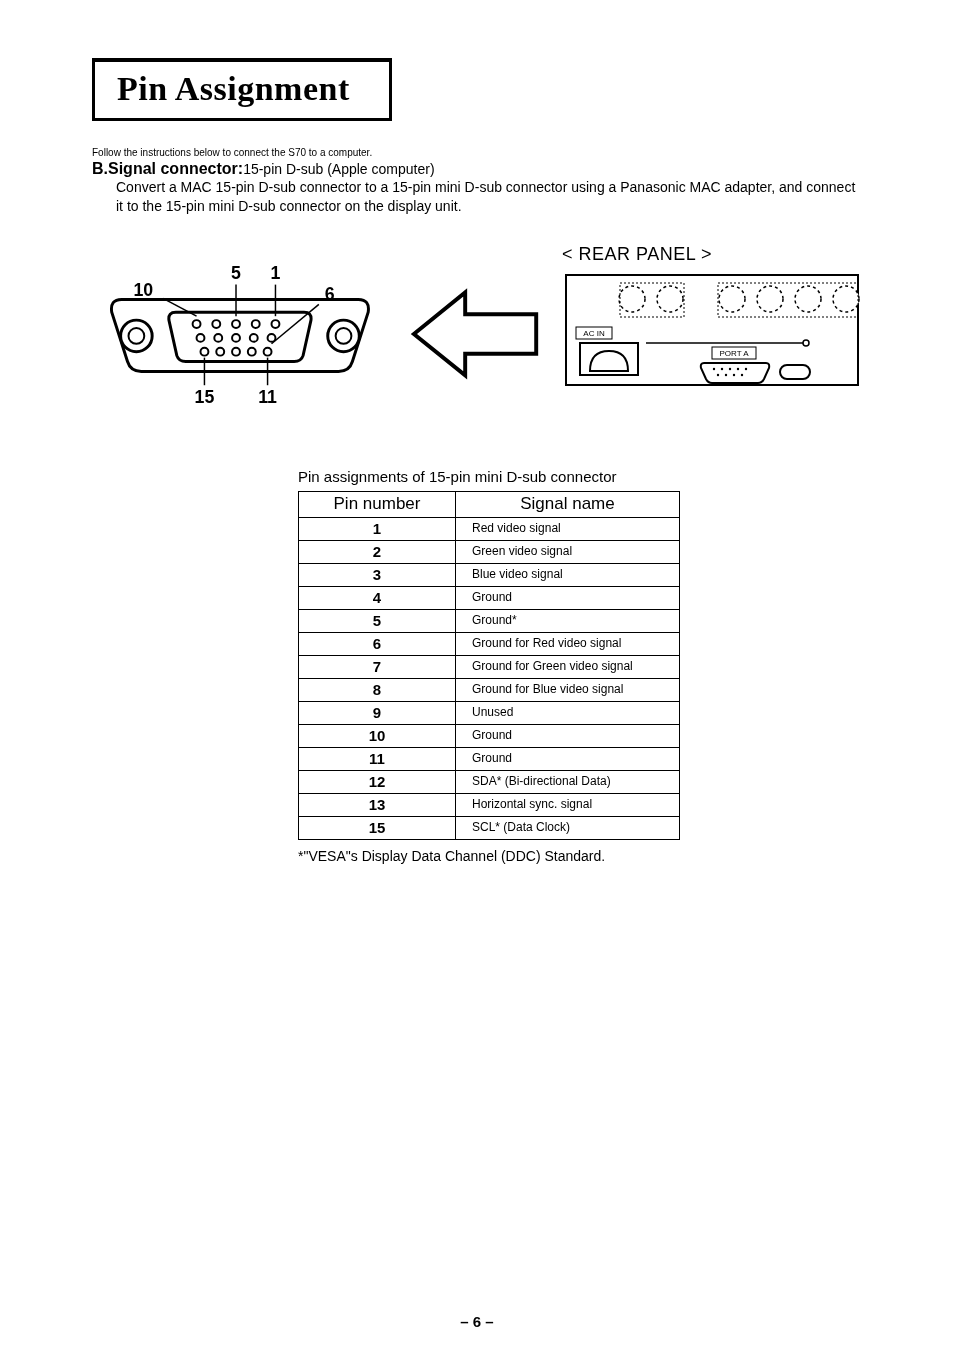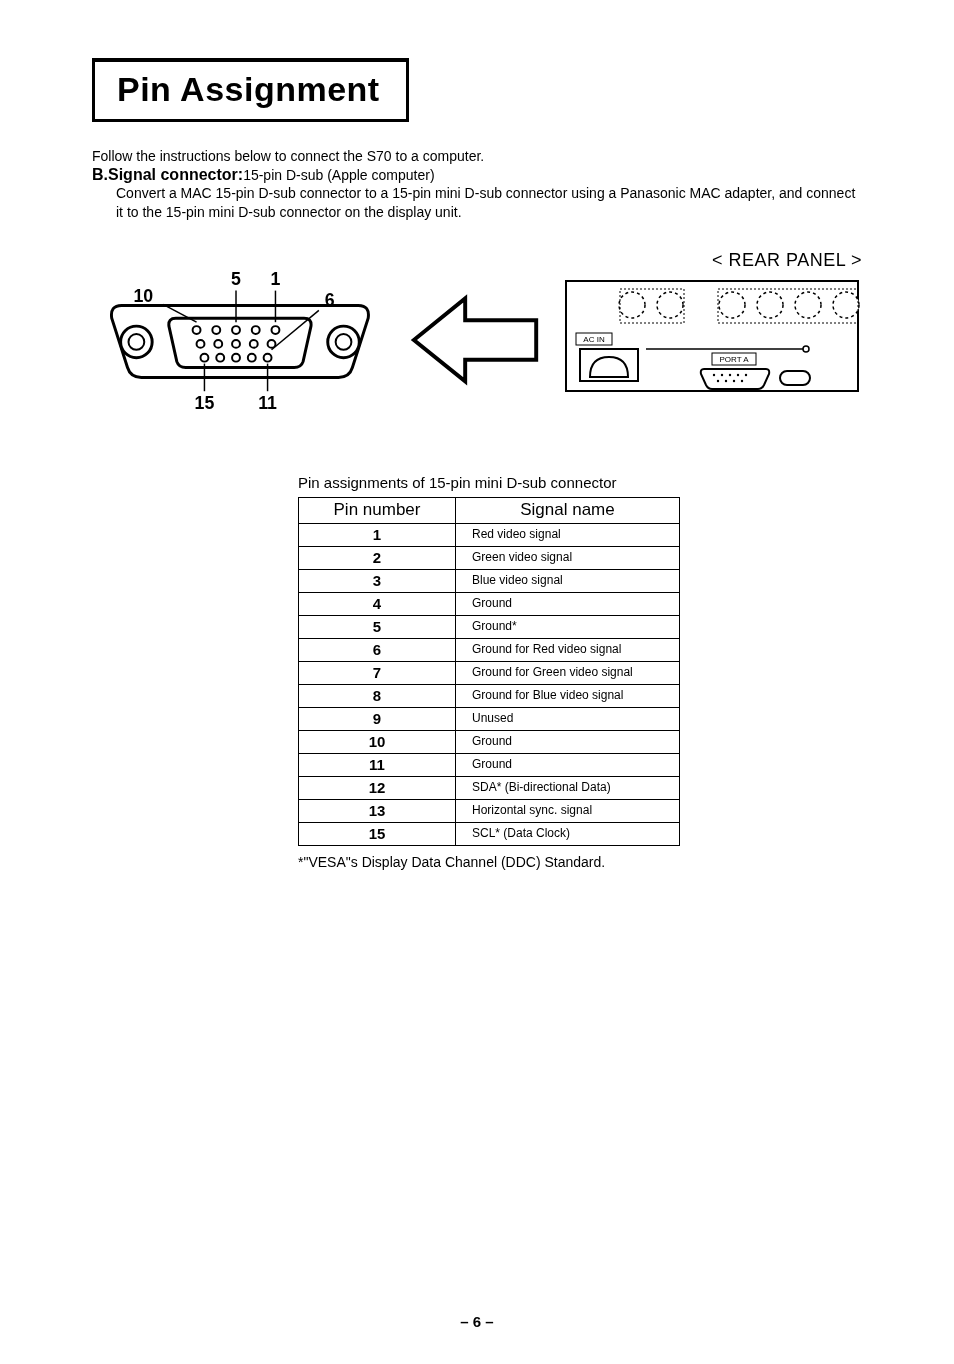--- a/index.html
+++ b/index.html
@@ -13,30 +13,31 @@
     width: 954px;
     height: 1364px;
     box-sizing: border-box;
     padding: 58px 92px 40px 92px;
     position: relative;
   }
   .title-box {
     display: inline-block;
     border: 3px solid #000;
     border-top-width: 4px;
-    padding: 8px 26px 10px 22px;
+    padding: 8px 39px 10px 22px;
     margin-bottom: 22px;
+    font-family: Liberation Serif, serif;
   }
   .title-text {
     font-size: 34px;
     font-weight: 900;
     letter-spacing: 0.5px;
   }
   .intro {
-    font-size: 14px;
+    font-size: 10px;
     margin: 4px 0 2px 0;
   }
   .section-label {
     font-weight: 900;
     font-size: 16px;
   }
   .section-tail {
     font-size: 14px;
   }
   .section-body {
@@ -46,21 +47,21 @@
   }
   .block-b { }
   .diagram-row {
     display: flex;
     align-items: flex-start;
     margin-top: 28px;
     gap: 18px;
   }
   .rear-title {
     font-size: 18px;
-    text-align: right;
+    text-align: left;
     margin-bottom: 6px;
     letter-spacing: 0.5px;
   }
   .table-title {
     font-size: 15px;
     margin: 54px 0 6px 206px;
   }
   table.pin-table {
     border-collapse: collapse;
     width: 382px;

